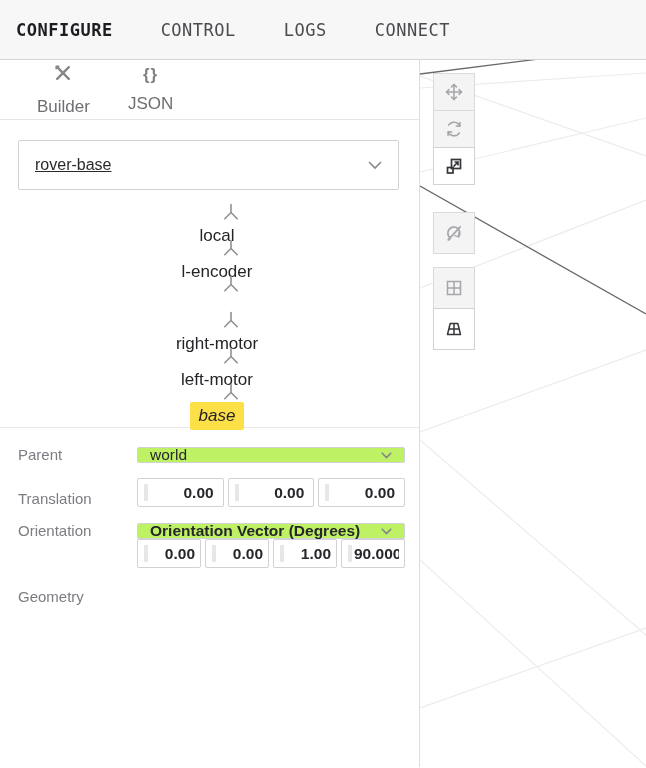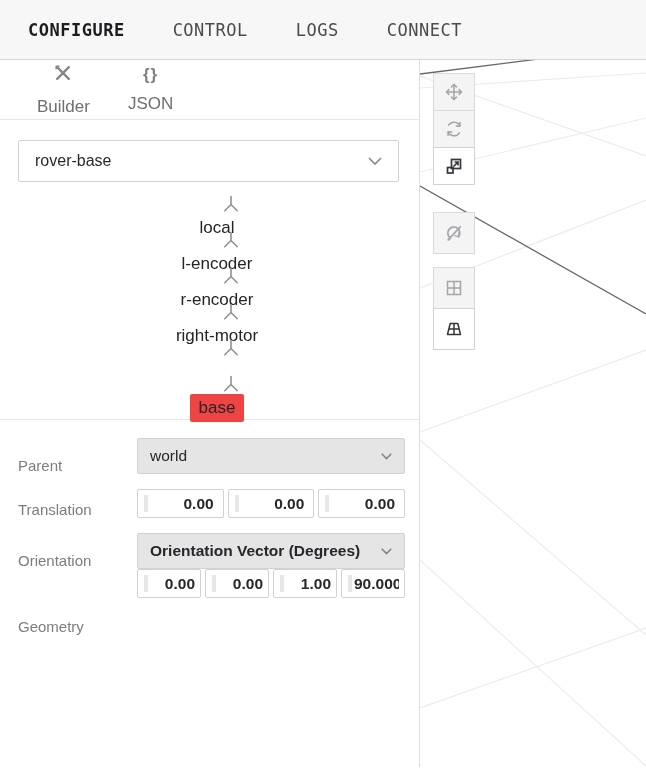--- a/index.html
+++ b/index.html
@@ -4,59 +4,59 @@
 <style>
   * { margin:0; padding:0; box-sizing:border-box; }
   html,body { background:#fff; }
   body {
     width:646px; height:768px; overflow:hidden; position:relative;
     font-family:"Liberation Sans", sans-serif;
     -webkit-font-smoothing:antialiased;
   }
   .topnav {
     height:60px; background:#f7f7f8; border-bottom:1px solid #d5d5d8;
-    display:flex; align-items:center; padding-left:28px; gap:48px;
+    display:flex; align-items:center; padding-left:16px; gap:48px;
     font-family:"DejaVu Sans Mono", monospace; font-size:17px;
     color:#4a4a4f; letter-spacing:0.5px;
   }
   .topnav-item { cursor:pointer; white-space:nowrap; }
   .topnav-item.active { font-weight:bold; color:#1d1d21; }
 
   .main { display:flex; height:707px; }
   .left-panel { width:420px; min-width:420px; background:#fff; border-right:1px solid #dddde0; }
 
   .subnav {
     height:60px; border-bottom:1px solid #e6e6e8; display:flex; align-items:center;
     padding-left:37px; gap:38px; font-size:17px; color:#6e6e73;
   }
   .subnav-item { display:flex; align-items:center; gap:9px; cursor:pointer;flex-direction:column; }
   .subnav-item.active { color:#141418; font-weight:bold; }
   .subnav-item .braces { font-size:17px; font-weight:bold; color:#808085; letter-spacing:1px; }
 
   .panel-body { padding:20px 20px 0 18px; }
   .component-select {
-    height:42px; border:1px solid #d2d2d6; border-radius:2px; background:#fff;
+    height:50px; border:1px solid #d2d2d6; border-radius:2px; background:#fff;
     display:flex; align-items:center; justify-content:space-between;
-    padding:0 16px; font-size:16px; color:#2a2a2e; cursor:pointer;
+    padding:0 16px; font-size:16px; color:#2a2a2e; cursor:pointer;text-decoration:underline;
   }
 
   .frame-tree { list-style:none; margin-top:11px; }
   .frame-tree li { height:36px; display:flex; align-items:center; cursor:pointer;flex-direction:column; }
   .tree-icon { margin-left:44px; display:flex; }
   .tree-label { margin-left:17px; padding:4px 9px; font-size:17px; color:#242428; border-radius:2px; }
-  .frame-tree li.selected .tree-label { background:#ef4444; }
+  .frame-tree li.selected .tree-label { background:#fde047;font-style:italic; }
 
   .hdivider { border-top:1px solid #e8e8ea; margin-top:10px; }
 
   .frame-form { padding:18px 14px 0 18px; }
   .form-row { display:flex; align-items:flex-end; margin-bottom:15px; }
   .form-label { width:119px; min-width:119px; font-size:15px; color:#7c7c82; }
   .form-control { flex:1; }
   .mini-select {
-    height:36px; border:1px solid #d2d2d6; border-radius:2px; background:#e5e5e5;
+    height:16px; border:1px solid #d2d2d6; border-radius:2px; background:#bef264;
     display:flex; align-items:center; justify-content:space-between;
     padding:0 12px; font-size:15.5px; color:#26262b; cursor:pointer;
   }
   .mini-select .sel-text { overflow:hidden; white-space:nowrap; text-overflow:ellipsis; font-weight:600; max-width:230px; }
   .mini-select.plain .sel-text { font-weight:normal; }
   .num-grid { display:flex; gap:4px; }
   .num-grid input {
     flex:1; width:0; height:29px; border:1px solid #d2d2d6; border-radius:2px;
     text-align:right; font-size:15.5px; color:#26262b; background:#fff;
     font-family:"Liberation Sans", sans-serif;
@@ -140,36 +140,36 @@
               </svg>
           </span>
           <span class="tree-label">l-encoder</span>
         </li>
         <li>
           <span class="tree-icon">
             <svg width="20" height="21" viewBox="0 0 20 21" fill="none" stroke="#909095" stroke-width="1.6" stroke-linecap="round">
                 <path d="M10 3.5 L10 11.5 M10 11.5 L3.8 17.7 M10 11.5 L16.2 17.7"></path>
               </svg>
           </span>
-          <span class="tree-label">r-encoder</span>
         </li>
         <li>
           <span class="tree-icon">
             <svg width="20" height="21" viewBox="0 0 20 21" fill="none" stroke="#909095" stroke-width="1.6" stroke-linecap="round">
                 <path d="M10 3.5 L10 11.5 M10 11.5 L3.8 17.7 M10 11.5 L16.2 17.7"></path>
               </svg>
           </span>
           <span class="tree-label">right-motor</span>
         </li>
         <li>
           <span class="tree-icon">
             <svg width="20" height="21" viewBox="0 0 20 21" fill="none" stroke="#909095" stroke-width="1.6" stroke-linecap="round">
                 <path d="M10 3.5 L10 11.5 M10 11.5 L3.8 17.7 M10 11.5 L16.2 17.7"></path>
               </svg>
           </span>
+          <span class="tree-label">left-motor</span>
         </li>
         <li class="selected">
           <span class="tree-icon">
             <svg width="20" height="21" viewBox="0 0 20 21" fill="none" stroke="#909095" stroke-width="1.6" stroke-linecap="round">
                 <path d="M10 3.5 L10 11.5 M10 11.5 L3.8 17.7 M10 11.5 L16.2 17.7"></path>
               </svg>
           </span>
           <span class="tree-label">base</span>
         </li>
       </ul>

